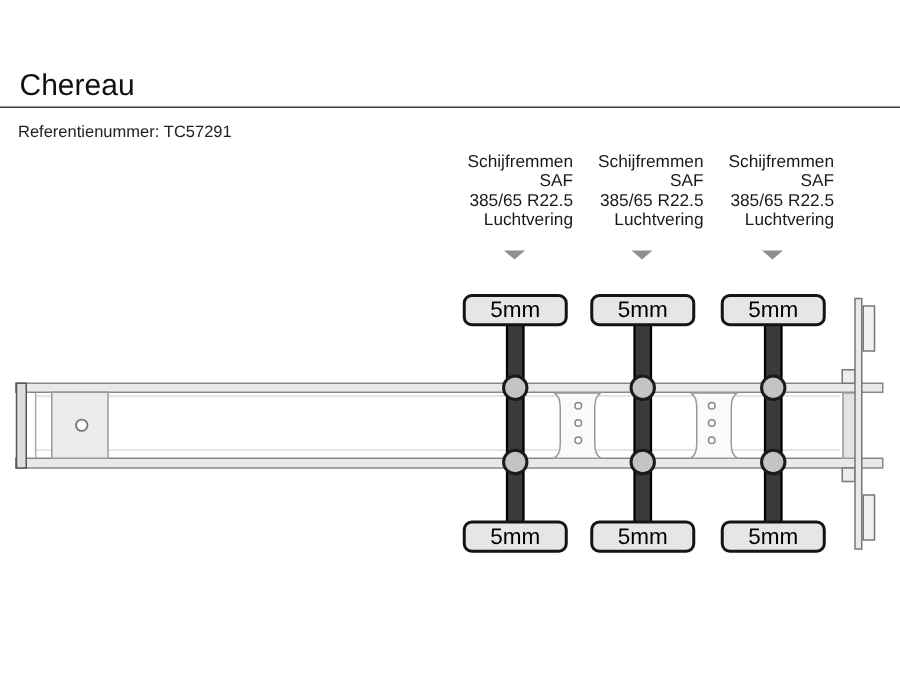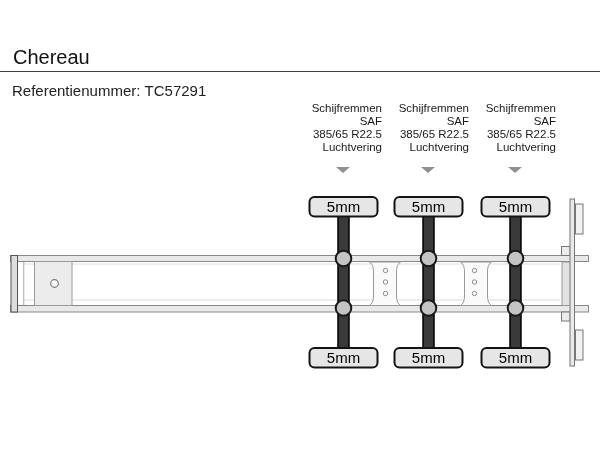--- a/index.html
+++ b/index.html
@@ -29,21 +29,21 @@
     left: 0;
     top: 31px;
     width: 600px;
     height: 1px;
     background: #3f3f3f;
   }
   .ref {
     position: absolute;
     left: 12px;
     top: 42px;
-    font-size: 15px;
+    font-size: 11px;
     color: #222222;
   }
   .axle-col {
     position: absolute;
     top: 62px;
     width: 88px;
     text-align: right;
     font-size: 11.5px;
     line-height: 13px;
     color: #1a1a1a;

